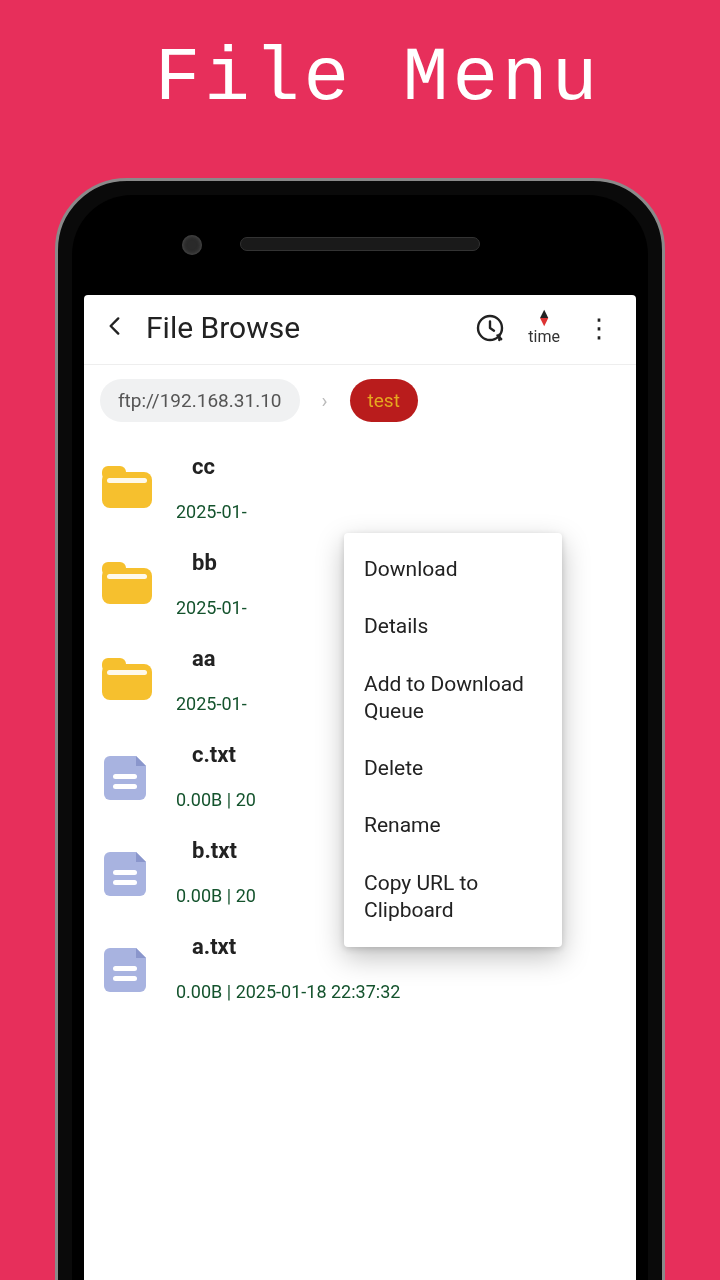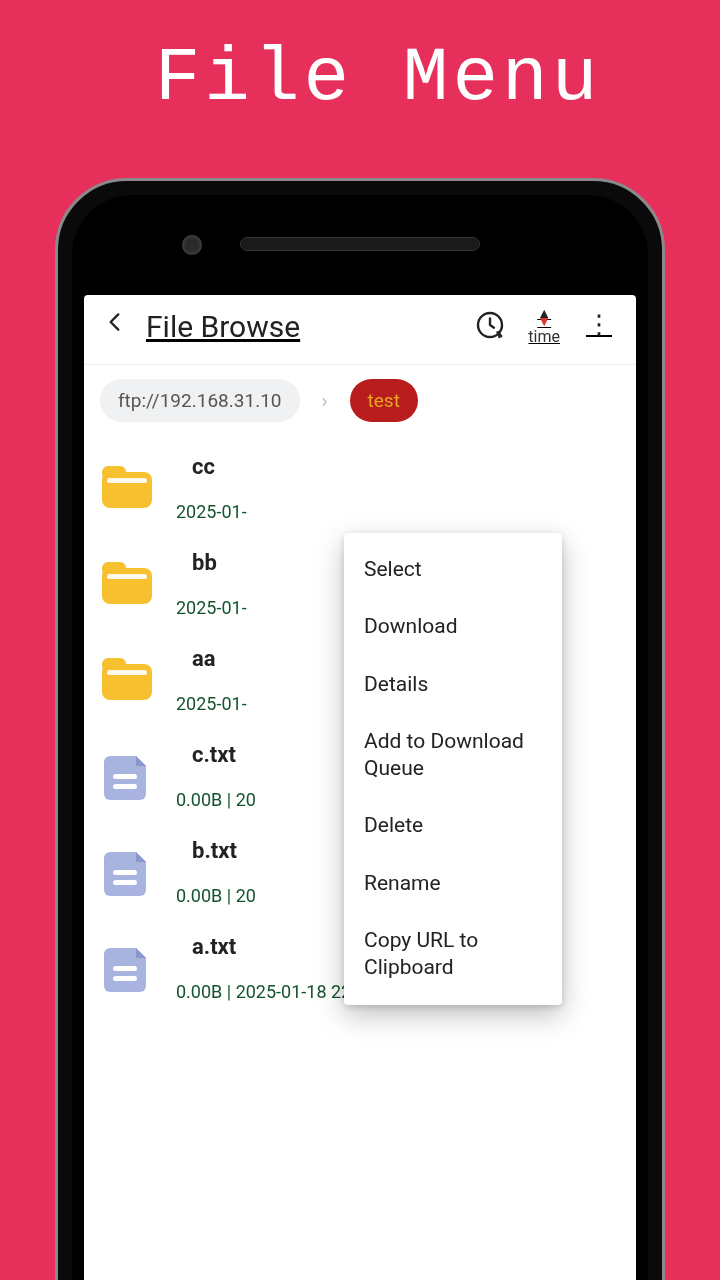--- a/index.html
+++ b/index.html
@@ -66,25 +66,24 @@
     left: 12px;
     right: 12px;
     bottom: 0;
     background: #fff;
     border-radius: 4px 4px 0 0;
     overflow: hidden;
   }
   
   .appbar {
     display: flex;
-    align-items: flex-start;
+    align-items: center;
     padding: 14px 18px 18px 18px;
     gap: 12px;
     position: relative;
-    text-decoration: underline;
   }
   .back-icon svg { width: 26px; height: 26px; }
   .app-title {
     font-size: 30px;
     color: #222;
     margin-left: 6px;
     flex: 1;
   }
   .action-icon { width: 36px; display:flex; justify-content:center; }
   .action-icon svg { width: 32px; height: 32px; }
@@ -263,21 +262,20 @@
             </svg>
           <div class="file-info">
             <div class="file-name">a.txt</div>
             <div class="file-meta">0.00B | 2025-01-18 22:37:32</div>
           </div>
         </div>
 
       </div>
 
       <div class="context-menu">
-        <div class="menu-item">Select</div>
         <div class="menu-item">Download</div>
         <div class="menu-item">Details</div>
         <div class="menu-item">Add to Download Queue</div>
         <div class="menu-item">Delete</div>
         <div class="menu-item">Rename</div>
         <div class="menu-item">Copy URL to Clipboard</div>
       </div>
 
     </div>
   </div>

